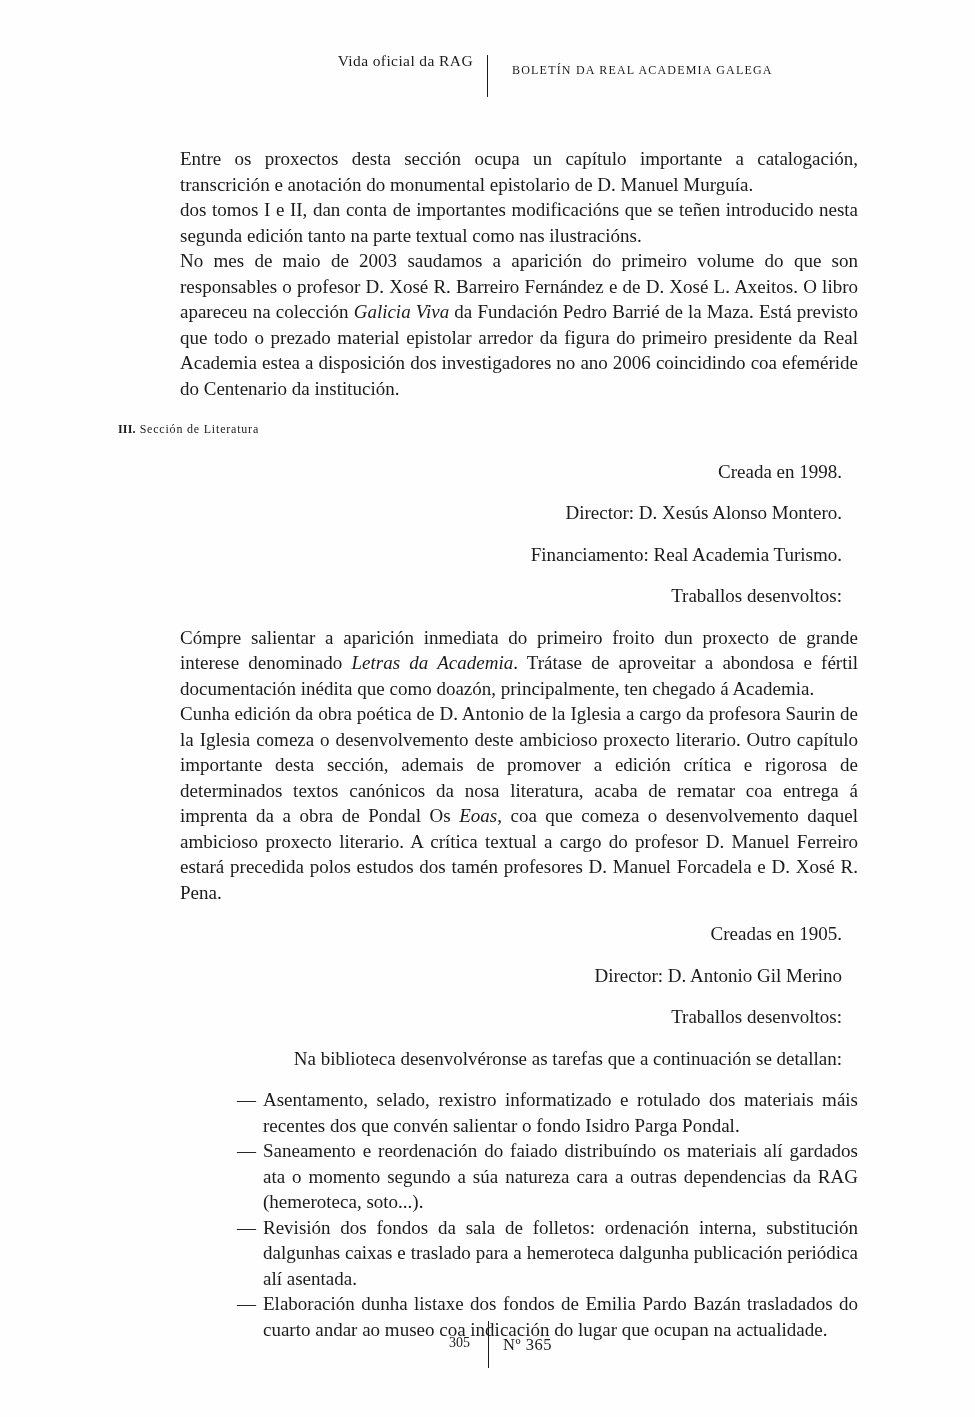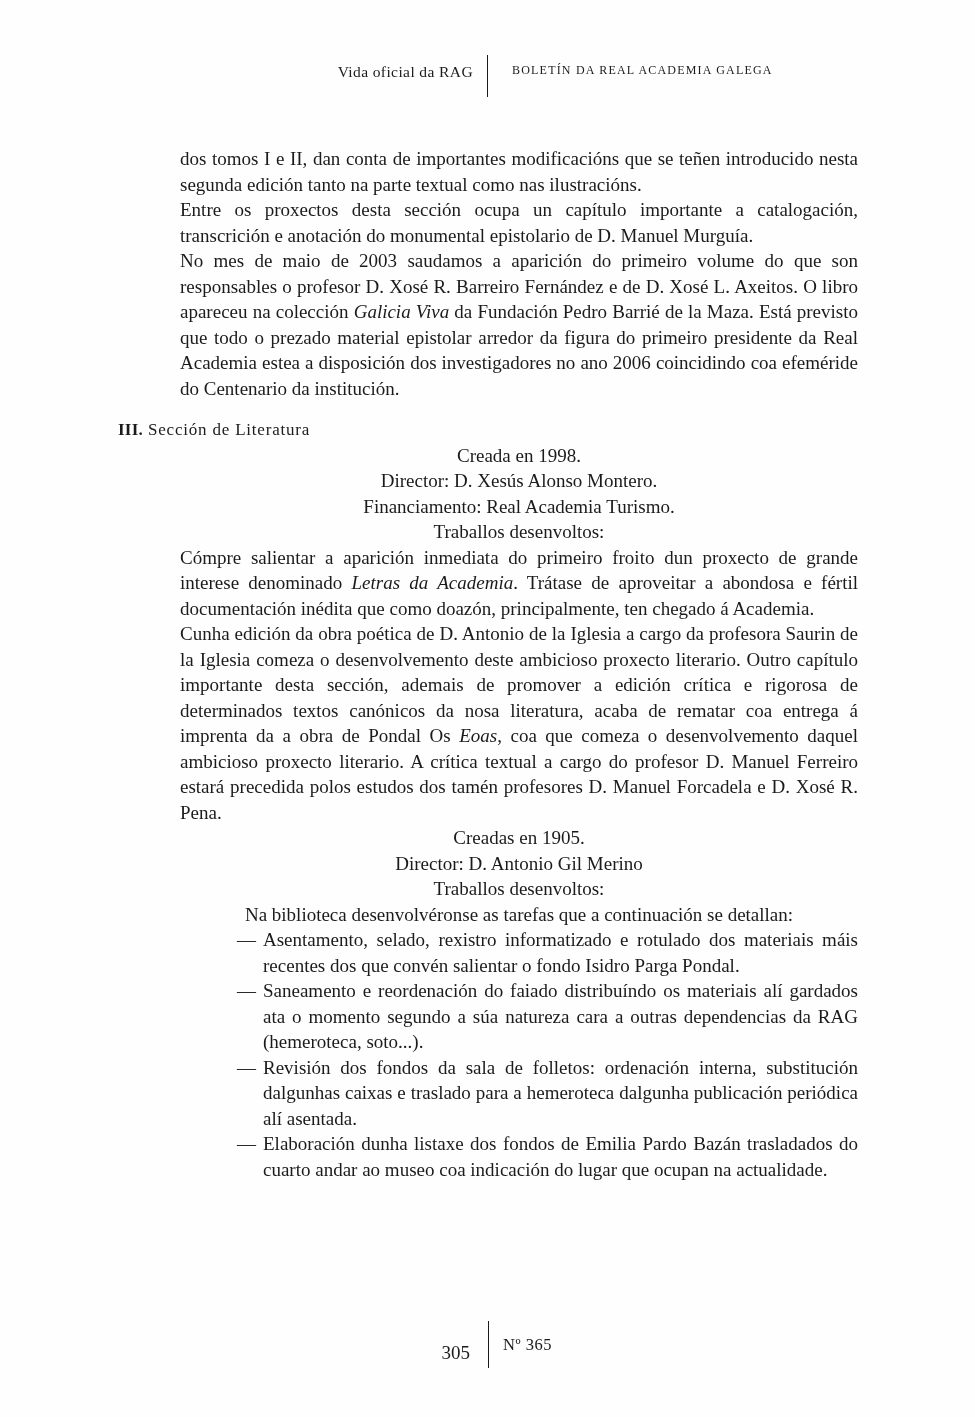--- a/index.html
+++ b/index.html
@@ -21,21 +21,21 @@
   .header {
     position: absolute;
     top: 50px;
     left: 0;
     width: 100%;
     height: 50px;
   }
   .header-left {
     position: absolute;
     right: 502px;
-    top: 13px;
+    top: 2px;
     font-size: 15.5px;
     letter-spacing: 0.4px;
     white-space: nowrap;
   }
   .header-rule {
     position: absolute;
     left: 487px;
     top: 5px;
     width: 1px;
     height: 42px;
@@ -57,26 +57,26 @@
     top: 146px;
     width: 678px;
     font-size: 19px;
     line-height: 25.5px;
   }
   .para {
     margin: 0;
     text-align: justify;
   }
   .meta {
-    margin: 0;
-    text-align: center;
+    margin: 16px;
+    text-align: right;
   }
   .sec-heading {
     margin: 16px 0 0 -62px;
-    font-size: 17px;
+    font-size: 12px;
     letter-spacing: 0.8px;
   }
   .sec-heading .numeral {
     font-weight: bold;
     letter-spacing: 0.2px;
   }
   .sub-heading {
     margin: 27px 0 0 -32px;
     font-size: 19.5px;
     font-weight: bold;
@@ -100,22 +100,22 @@
   .footer {
     position: absolute;
     top: 1320px;
     left: 0;
     width: 100%;
     height: 52px;
   }
   .footer-left {
     position: absolute;
     right: 505px;
-    top: 22px;
-    font-size: 19px;
+    top: 15px;
+    font-size: 14px;
     white-space: nowrap;
   }
   .footer-rule {
     position: absolute;
     left: 488px;
     top: 1px;
     width: 1px;
     height: 47px;
     background: #1a1a1a;
   }
@@ -133,22 +133,22 @@
 
 <div class="page">
 
   <div class="header">
     <span class="header-left">Vida oficial da RAG</span>
     <div class="header-rule"></div>
     <span class="header-right">BOLETÍN DA REAL ACADEMIA GALEGA</span>
   </div>
 
   <main class="text-column">
+      <p class="para"><span>Entre os proxectos desta sección ocupa un capítulo importante a catalogación, transcrición e anotación do monumental epistolario de D. Manuel Murguía.</span></p>
       <p class="para"><span>dos tomos I e II, dan conta de importantes modificacións que se teñen introducido nesta segunda edición tanto na parte textual como nas ilustracións.</span></p>
-      <p class="para"><span>Entre os proxectos desta sección ocupa un capítulo importante a catalogación, transcrición e anotación do monumental epistolario de D. Manuel Murguía.</span></p>
       <p class="para"><span>No mes de maio de 2003 saudamos a aparición do primeiro volume do que son responsables o profesor D. Xosé R. Barreiro Fernández e de D. Xosé L. Axeitos. O libro apareceu na colección </span><i>Galicia Viva</i><span> da Fundación Pedro Barrié de la Maza. Está previsto que todo o prezado material epistolar arredor da figura do primeiro presidente da Real Academia estea a disposición dos investigadores no ano 2006 coincidindo coa efeméride do Centenario da institución.</span></p>
       <div class="sec-heading"><span class="numeral">III.</span> <span>Sección de Literatura</span></div>
       <p class="meta">Creada en 1998.</p>
       <p class="meta">Director: D. Xesús Alonso Montero.</p>
       <p class="meta">Financiamento: Real Academia Turismo.</p>
       <p class="meta">Traballos desenvoltos:</p>
       <p class="para"><span>Cómpre salientar a aparición inmediata do primeiro froito dun proxecto de grande interese denominado </span><i>Letras da Academia</i><span>. Trátase de aproveitar a abondosa e fértil documentación inédita que como doazón, principalmente, ten chegado á Academia.</span></p>
       <p class="para"><span>Cunha edición da obra poética de D. Antonio de la Iglesia a cargo da profesora Saurin de la Iglesia comeza o desenvolvemento deste ambicioso proxecto literario. Outro capítulo importante desta sección, ademais de promover a edición crítica e rigorosa de determinados textos canónicos da nosa literatura, acaba de rematar coa entrega á imprenta da a obra de Pondal Os </span><i>Eoas</i><span>, coa que comeza o desenvolvemento daquel ambicioso proxecto literario. A crítica textual a cargo do profesor D. Manuel Ferreiro estará precedida polos estudos dos tamén profesores D. Manuel Forcadela e D. Xosé R. Pena.</span></p>
       <p class="meta">Creadas en 1905.</p>
       <p class="meta">Director: D. Antonio Gil Merino</p>

